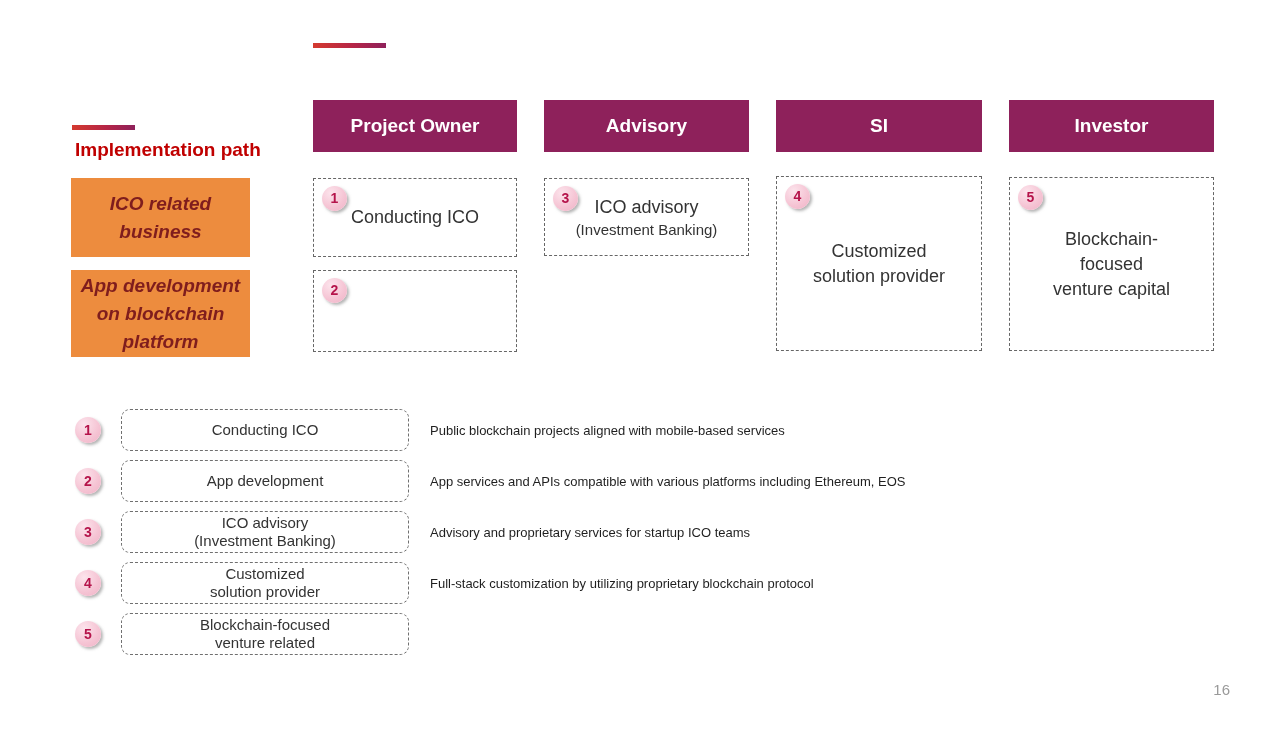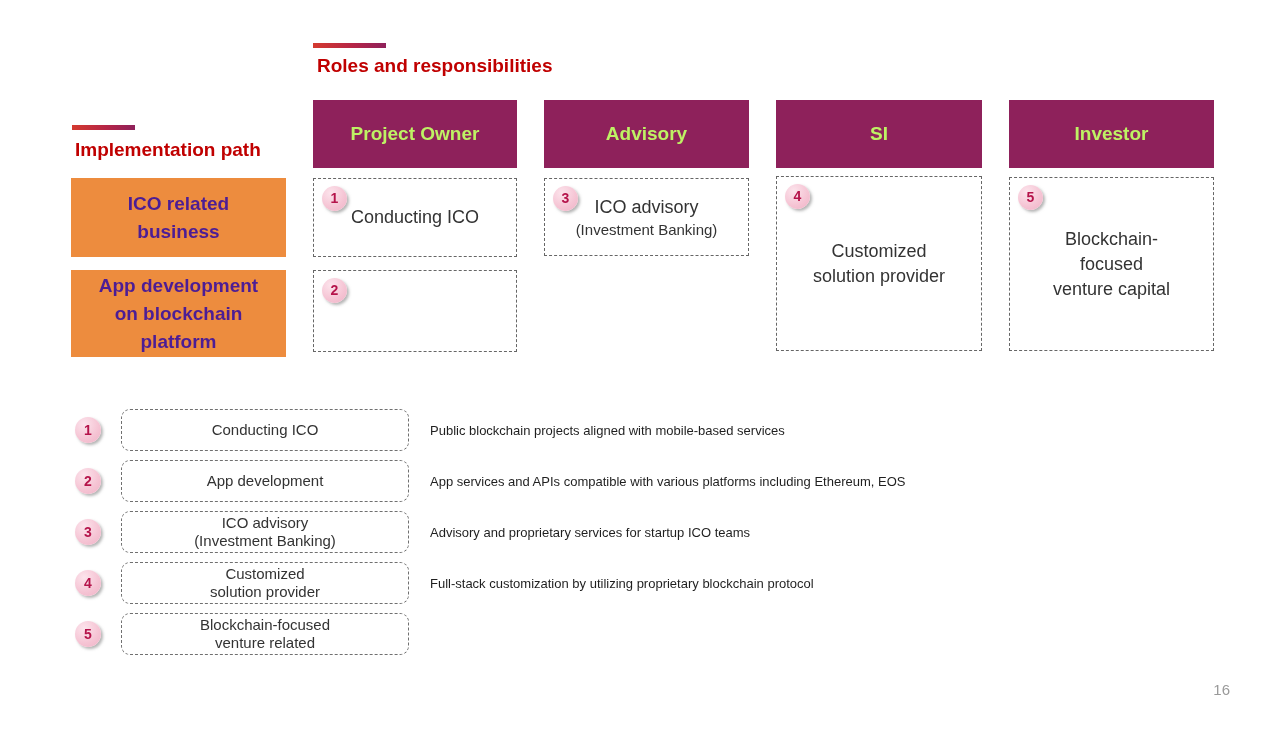--- a/index.html
+++ b/index.html
@@ -19,37 +19,37 @@
   .impl-bar  { left: 72px;  top: 125px; width: 63px; }
   .section-title {
     position: absolute;
     color: #c00000; font-size: 19px; font-weight: bold;
     white-space: nowrap;
   }
   .roles-title { left: 317px; top: 55px; }
   .impl-title  { left: 75px;  top: 139px; }
 
   .col-header {
-    position: absolute; top: 100px; height: 68px;
-    background: #8e215b; color: #bef264;
+    position: absolute; top: 100px; height: 52px;
+    background: #8e215b; color: #ffffff;
     font-size: 19px; font-weight: bold;
     display: flex; align-items: center; justify-content: center;
     text-align: center;
   }
   .col0 { left: 313px;  width: 204px; }
   .col1 { left: 544px;  width: 205px; }
   .col2 { left: 776px;  width: 206px; }
   .col3 { left: 1009px; width: 205px; }
 
   .row-label {
-    position: absolute; left: 71px; width: 215px;
-    background: #ed8c3e; color: #4c1d95;
+    position: absolute; left: 71px; width: 179px;
+    background: #ed8c3e; color: #7f1d1d;
     font-size: 19px; font-weight: bold; line-height: 28px;
     display: flex; align-items: center; justify-content: center;
-    text-align: center; white-space: pre-line;
+    text-align: center; white-space: pre-line; font-style: italic;
   }
   .row0 { top: 178px; height: 79px; }
   .row1 { top: 270px; height: 87px; }
 
   .cell {
     position: absolute;
     background: #ffffff;
     border: 1px dashed #666666;
     display: flex; flex-direction: column;
     align-items: center; justify-content: center;
@@ -98,21 +98,20 @@
     text-align: right;
     color: #9a9a9a; font-size: 15px;
   }
 </style>
 </head>
 <body>
 
 <div class="slide">
 
   <div class="accent-bar roles-bar"></div>
-  <div class="section-title roles-title">Roles and responsibilities</div>
 
   <div class="accent-bar impl-bar"></div>
   <div class="section-title impl-title">Implementation path</div>
 
   <div class="col-header col0">Project Owner</div>
   <div class="col-header col2">SI</div>
   <div class="col-header col1">Advisory</div>
   <div class="col-header col3">Investor</div>
 
   <div class="row-label row0">ICO related

